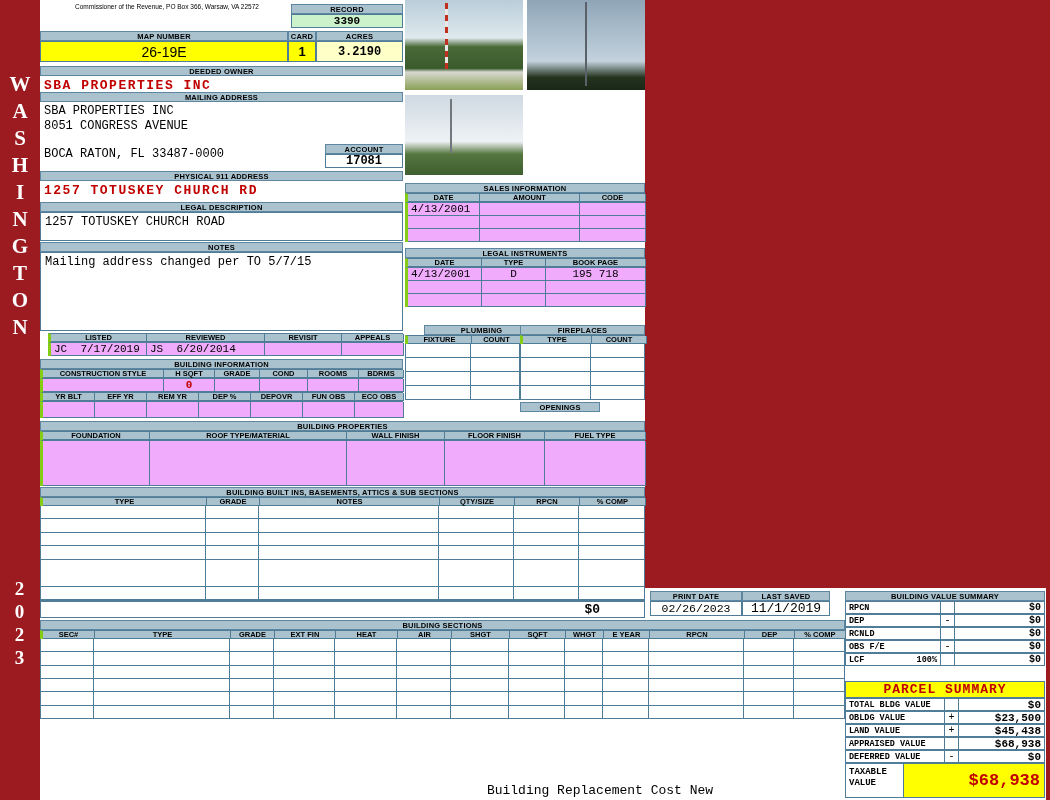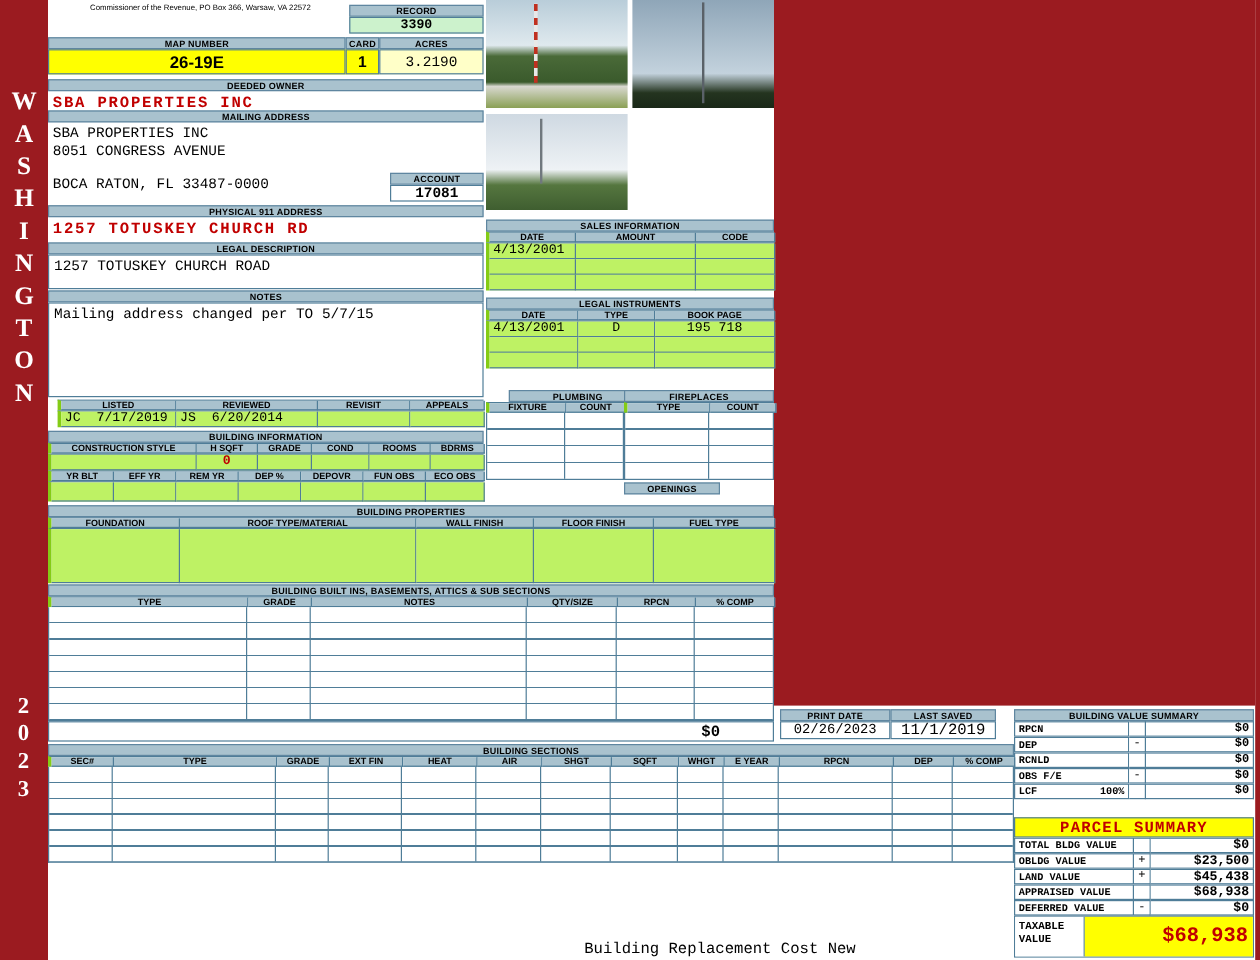--- a/index.html
+++ b/index.html
@@ -8,21 +8,21 @@
   .abs{position:absolute}
   .mono{font-family:"Liberation Mono","DejaVu Sans Mono",monospace}
   .pre{white-space:pre}
   .red{color:#C00000}
   .bar{background:#A9C2CE;border:1px solid #5F86A0;display:flex;align-items:center;justify-content:center;font-size:7.5px;font-weight:bold;letter-spacing:.2px}
   .cell{background:#fff;border:1px solid #4F7D98}
   .ctr{display:flex;align-items:center;justify-content:center}
   .tbl{display:grid;border-left:3px solid #84cc16;border-top:1px solid #4F7D98}
   .tbl>div{border-right:1px solid #4F7D98;border-bottom:1px solid #4F7D98}
   .hcell{background:#A9C2CE;display:flex;align-items:center;justify-content:center;font-size:7.5px;font-weight:bold}
-  .dcell{background:#bef264;font-size:11px;display:flex;align-items:center;padding-left:3px}
+  .dcell{background:#f0abfc;font-size:11px;display:flex;align-items:center;padding-left:3px}
   .dctr{justify-content:center;padding-left:0}
   .vert{writing-mode:vertical-rl;text-orientation:upright;color:#fff;font-family:"Liberation Serif",serif;font-weight:bold}
   .photo{overflow:hidden}
   .tower{position:absolute}
   .srow{position:absolute;display:flex;height:13px}
   .slabel{width:96px;background:#fff;border:1px solid #4F7D98;font-size:8.5px;font-weight:bold;display:flex;align-items:center;justify-content:space-between;padding:0 3px}
   .sop{width:14px;background:#fff;border:1px solid #4F7D98;border-left:none;font-size:10px;display:flex;align-items:center;justify-content:center}
   .sval{flex:1;background:#fff;border:1px solid #4F7D98;border-left:none;font-size:10px;font-weight:bold;display:flex;align-items:center;justify-content:flex-end;padding-right:3px}
 </style>
 </head>
@@ -45,23 +45,23 @@
 
 <div class="abs bar" style="left:40px;top:31px;width:248px;height:10px">
     <span>MAP NUMBER</span>
   </div>
 <div class="abs bar" style="left:288px;top:31px;width:28px;height:10px">
     <span>CARD</span>
   </div>
 <div class="abs bar" style="left:316px;top:31px;width:87px;height:10px">
     <span>ACRES</span>
   </div>
-<div class="abs cell ctr" style="left:40px;top:41px;width:248px;height:21px;background:#FFFF00;font-weight:bold;font-size:14px">26-19E</div>
+<div class="abs cell ctr" style="left:40px;top:41px;width:248px;height:21px;background:#FFFF00;font-weight:normal;font-size:14px">26-19E</div>
 <div class="abs cell ctr" style="left:288px;top:41px;width:28px;height:21px;background:#FFFF00;font-weight:bold;font-size:13px">1</div>
-<div class="abs cell ctr mono" style="left:316px;top:41px;width:87px;height:21px;background:#FFFFC8;font-weight:normal;font-size:12px">3.2190</div>
+<div class="abs cell ctr mono" style="left:316px;top:41px;width:87px;height:21px;background:#FFFFC8;font-weight:bold;font-size:12px">3.2190</div>
 
 <div class="abs bar" style="left:40px;top:66px;width:363px;height:10px">
     <span>DEEDED OWNER</span>
   </div>
 <div class="abs mono red pre" style="left:44px;top:78px;font-size:13px;font-weight:bold;letter-spacing:1.5px">SBA PROPERTIES INC</div>
 
 <div class="abs bar" style="left:40px;top:92px;width:363px;height:10px">
     <span>MAILING ADDRESS</span>
   </div>
 <div class="abs mono" style="left:44px;top:104px;font-size:12px">SBA PROPERTIES INC</div>

